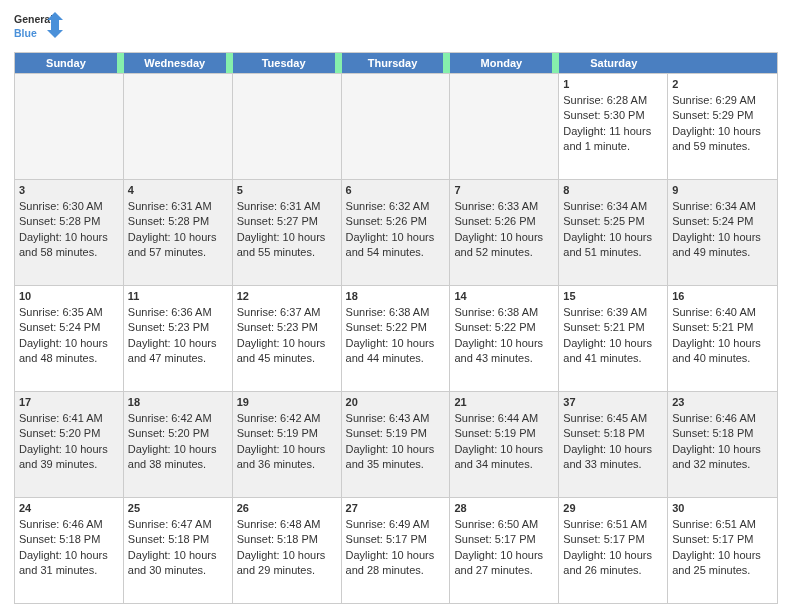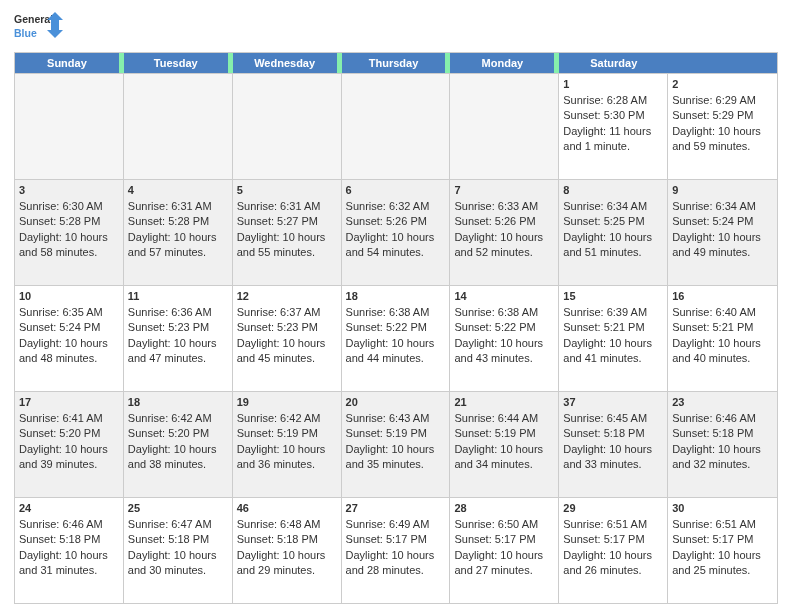--- a/index.html
+++ b/index.html
@@ -51,21 +51,21 @@
       display: grid;
       grid-template-columns: repeat(7, 1fr);
       background: #4a7fc1;
     }
     .cal-header-cell {
       color: #fff;
       font-size: 11px;
       font-weight: bold;
       text-align: center;
       padding: 4px 2px;
-      border-right: 5px solid #86efac;
+      border-right: 7px solid #86efac;
     }
     .cal-header-cell:last-child { border-right: none; }
     .cal-body {
       display: flex;
       flex-direction: column;
       flex: 1;
     }
     .cal-row {
       display: grid;
       grid-template-columns: repeat(7, 1fr);
@@ -110,22 +110,22 @@
 </div>
     <div class="title-block">
       <div class="month-title"></div>
       <div class="location-title"></div>
     </div>
   </div>
 
   <div class="calendar">
     <div class="cal-header">
     <div class="cal-header-cell">Sunday</div>
+        <div class="cal-header-cell">Wednesday</div>
         <div class="cal-header-cell">Tuesday</div>
-        <div class="cal-header-cell">Wednesday</div>
         <div class="cal-header-cell">Thursday</div>
         <div class="cal-header-cell">Monday</div>
         <div class="cal-header-cell">Saturday</div>
       </div>
     <div class="cal-body">
     <div class="cal-row">
           <div class="cal-cell empty"></div>
           <div class="cal-cell empty"></div>
           <div class="cal-cell empty"></div>
           <div class="cal-cell empty"></div>
@@ -232,21 +232,21 @@
         <div class="cal-row">
           <div class="cal-cell">
             <span class="day-num">24</span>
             <div class="cell-info">Sunrise: 6:46 AM<br>Sunset: 5:18 PM<br>Daylight: 10 hours and 31 minutes.</div>
           </div>
           <div class="cal-cell">
             <span class="day-num">25</span>
             <div class="cell-info">Sunrise: 6:47 AM<br>Sunset: 5:18 PM<br>Daylight: 10 hours and 30 minutes.</div>
           </div>
           <div class="cal-cell">
-            <span class="day-num">46</span>
+            <span class="day-num">26</span>
             <div class="cell-info">Sunrise: 6:48 AM<br>Sunset: 5:18 PM<br>Daylight: 10 hours and 29 minutes.</div>
           </div>
           <div class="cal-cell">
             <span class="day-num">27</span>
             <div class="cell-info">Sunrise: 6:49 AM<br>Sunset: 5:17 PM<br>Daylight: 10 hours and 28 minutes.</div>
           </div>
           <div class="cal-cell">
             <span class="day-num">28</span>
             <div class="cell-info">Sunrise: 6:50 AM<br>Sunset: 5:17 PM<br>Daylight: 10 hours and 27 minutes.</div>
           </div>

